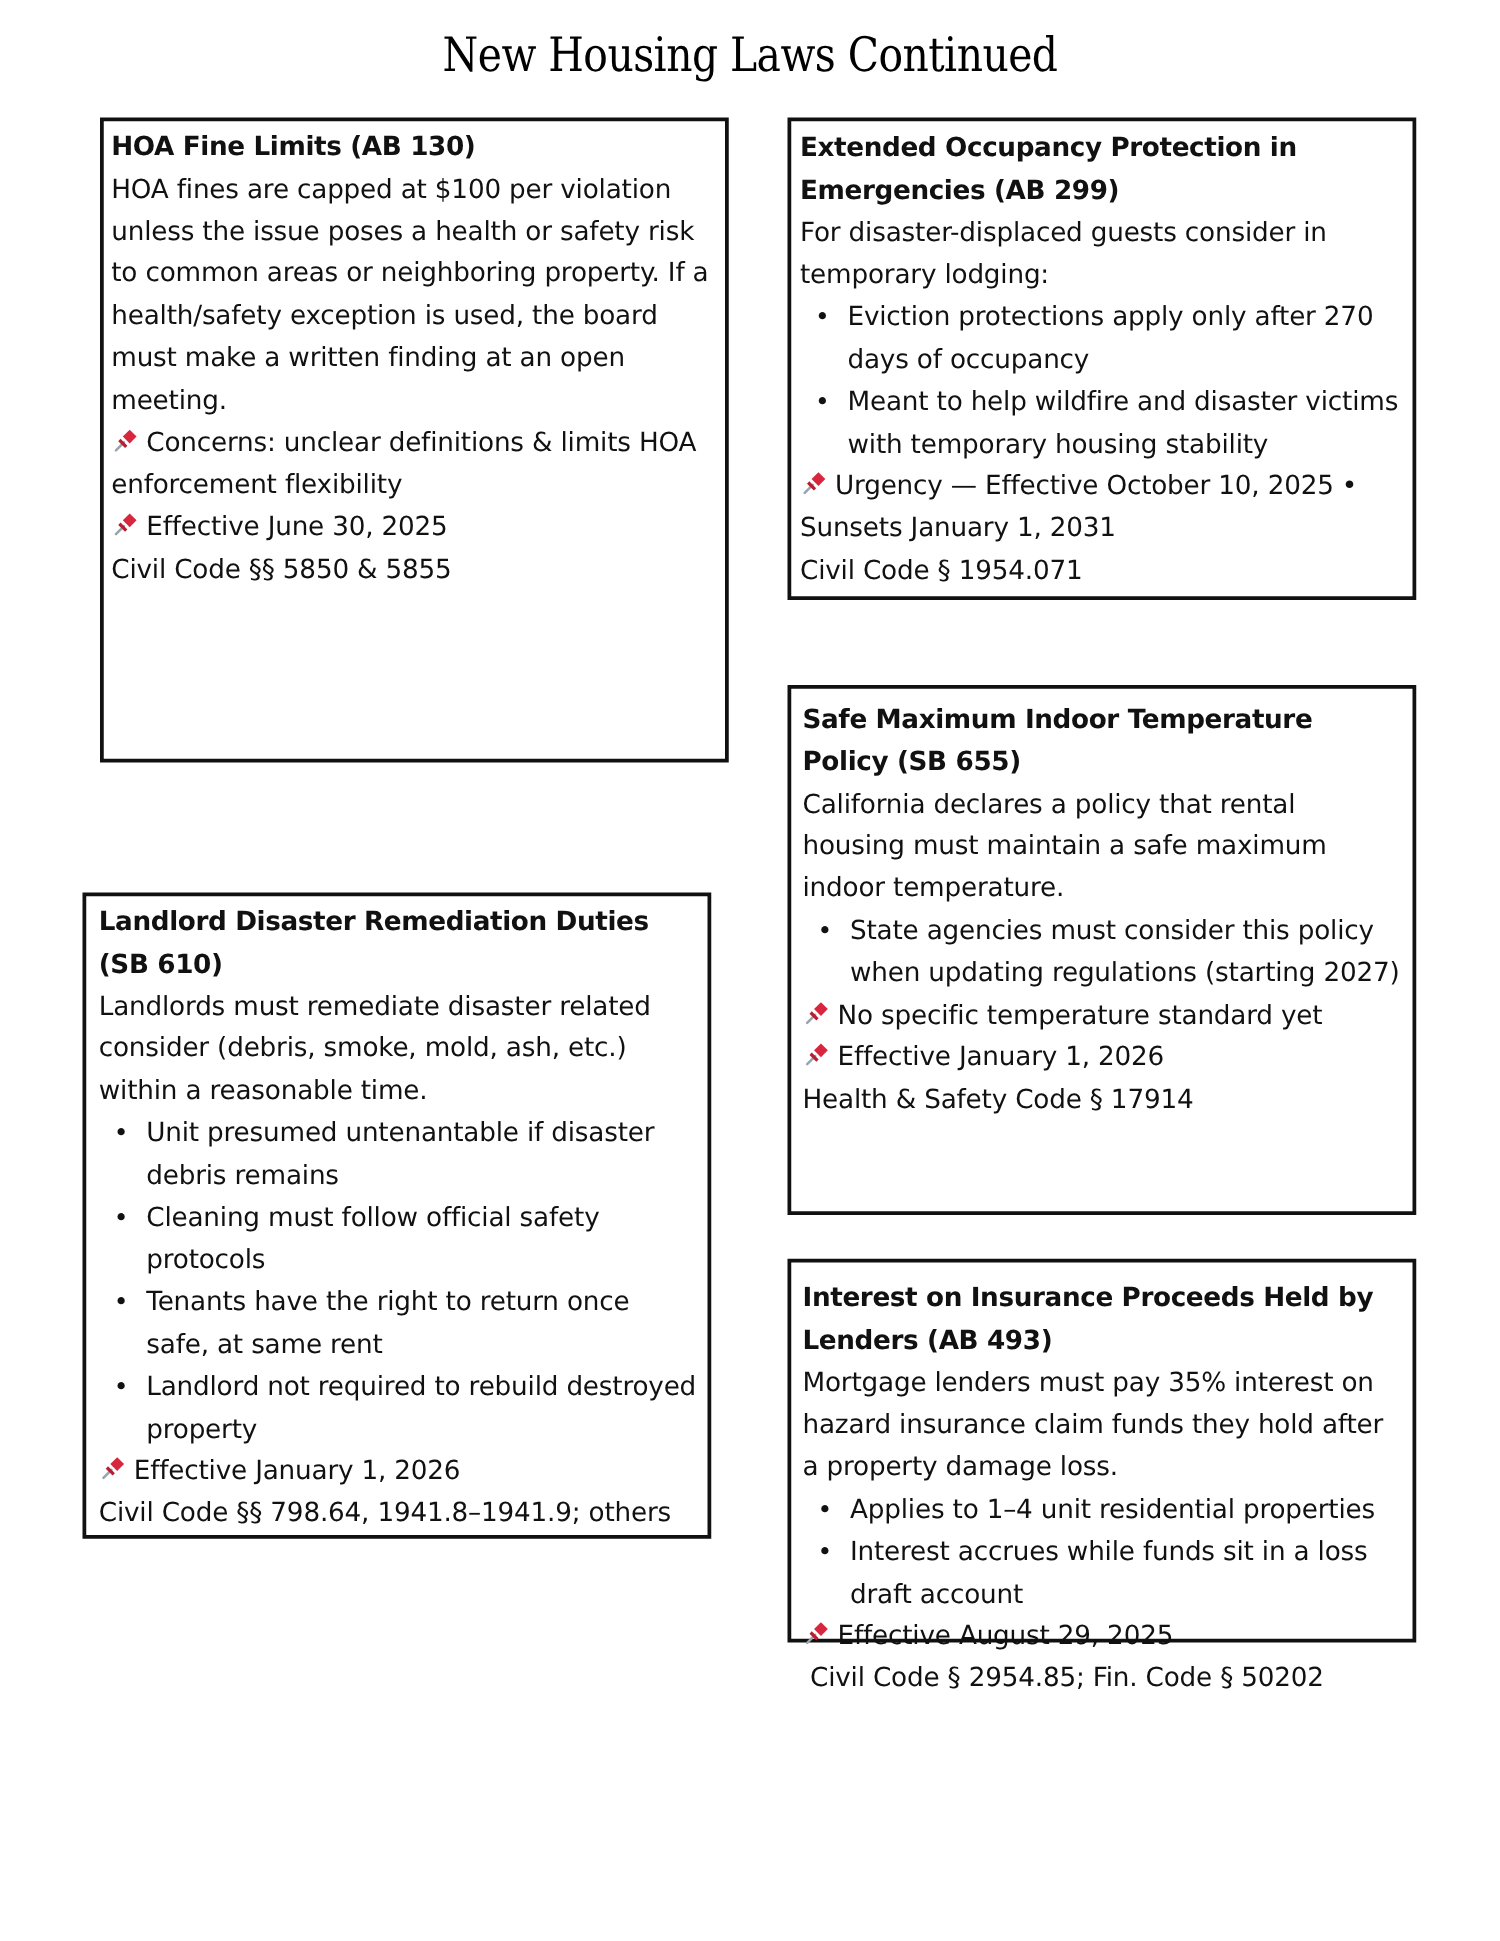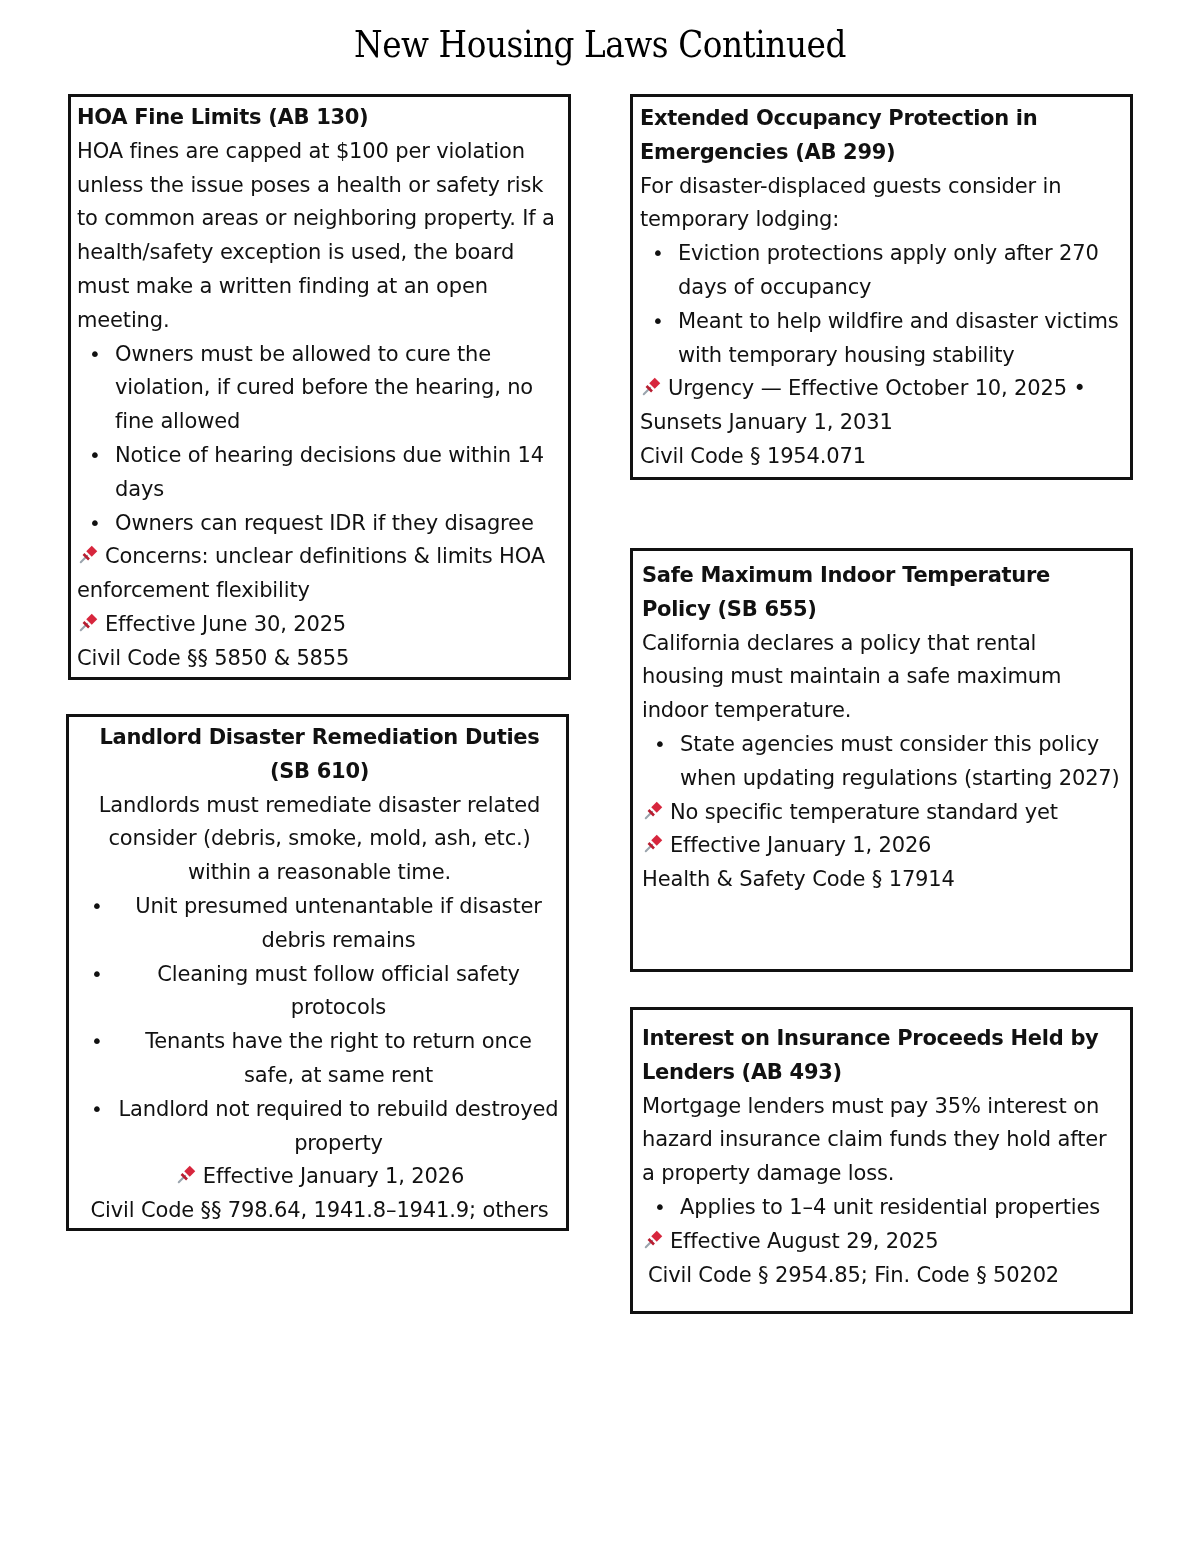--- a/index.html
+++ b/index.html
@@ -55,40 +55,35 @@
       font-size: 20px;
     }
     .pin {
       display: inline-block;
       width: 24px;
       height: 22px;
       vertical-align: -2px;
       margin-right: 4px;
     }
 
-    #card-hoa { left: 68px; top: 94px; width: 503px; height: 586px; }
-    #card-landlord { left: 66px; top: 714px; width: 503px; height: 517px; padding-left: 10px; text-align: center; }
+    #card-hoa { left: 80px; top: 94px; width: 503px; height: 516px; }
+    #card-landlord { left: 66px; top: 714px; width: 503px; height: 517px; padding-left: 10px; }
     #card-occupancy { left: 630px; top: 94px; width: 503px; height: 386px; padding-left: 7px; padding-top: 5px;}
     #card-temperature { left: 630px; top: 548px; width: 503px; height: 424px; padding-left: 9px; padding-top: 8px;}
     #card-insurance { left: 630px; top: 1007px; width: 503px; height: 307px; padding-left: 9px; padding-top: 12px;}
     #card-landlord li, #card-occupancy li, #card-temperature li, #card-insurance li { padding-left: 38px; }
   </style>
 </head>
 <body>
 
 <h1 class="page-title">New Housing Laws Continued</h1>
 
 <section class="card" id="card-hoa">
   <h2>HOA Fine Limits (AB 130)</h2>
   <p>HOA fines are capped at $100 per violation unless the issue poses a health or safety risk to common areas or neighboring property. If a health/safety exception is used, the board must make a written finding at an open meeting.</p>
-  <ul>
-    <li>Owners must be allowed to cure the violation, if cured before the hearing, no fine allowed</li>
-    <li>Notice of hearing decisions due within 14 days</li>
-    <li>Owners can request IDR if they disagree</li>
-  </ul>
   <p>
     <svg class="pin" viewBox="0 0 24 24">
         <line x1="3" y1="21" x2="10" y2="14" stroke="#9aa4ad" stroke-width="2.2" stroke-linecap="round"></line>
         <path d="M9 9 L15 3 L21 9 L15 15 Z" fill="#d7263d"></path>
         <path d="M7 11 L13 17 L11 19 L5 13 Z" fill="#b81d30"></path>
       </svg><span>Concerns: unclear definitions &amp; limits HOA enforcement flexibility</span>
   </p>
   <p>
     <svg class="pin" viewBox="0 0 24 24">
         <line x1="3" y1="21" x2="10" y2="14" stroke="#9aa4ad" stroke-width="2.2" stroke-linecap="round"></line>
@@ -156,20 +151,21 @@
       </svg><span>Effective January 1, 2026</span>
   </p>
   <p>Health &amp; Safety Code § 17914</p>
 </section>
 
 <section class="card" id="card-insurance">
   <h2>Interest on Insurance Proceeds Held by Lenders (AB 493)</h2>
   <p>Mortgage lenders must pay 35% interest on hazard insurance claim funds they hold after a property damage loss.</p>
   <ul>
     <li>Applies to 1–4 unit residential properties</li>
+    <li>Interest accrues while funds sit in a loss draft account</li>
   </ul>
   <p>
     <svg class="pin" viewBox="0 0 24 24">
         <line x1="3" y1="21" x2="10" y2="14" stroke="#9aa4ad" stroke-width="2.2" stroke-linecap="round"></line>
         <path d="M9 9 L15 3 L21 9 L15 15 Z" fill="#d7263d"></path>
         <path d="M7 11 L13 17 L11 19 L5 13 Z" fill="#b81d30"></path>
       </svg><span>Effective August 29, 2025</span>
   </p>
   <p style="padding-left:6px;">Civil Code § 2954.85; Fin. Code § 50202</p>
 </section>

